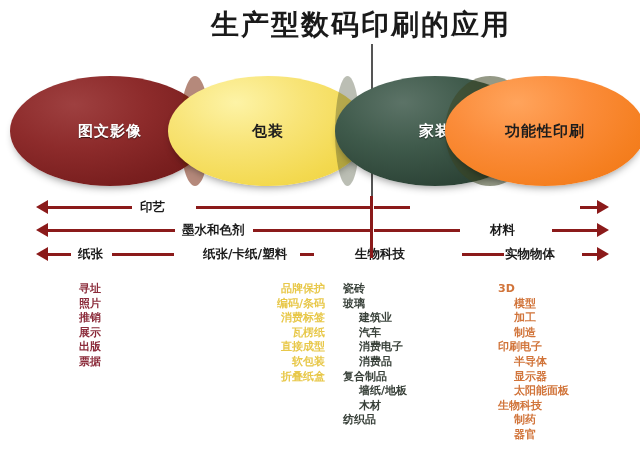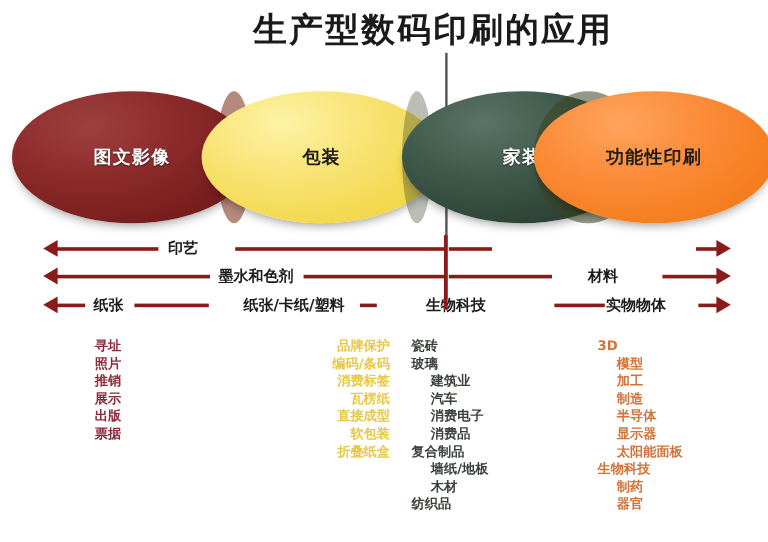--- a/index.html
+++ b/index.html
@@ -186,20 +186,21 @@
         <div class="item">复合制品</div>
         <div class="item ind">墙纸/地板</div>
         <div class="item ind">木材</div>
         <div class="item">纺织品</div>
       </div>
     <div class="col" id="c4">
         <div class="item">3D</div>
         <div class="item ind">模型</div>
         <div class="item ind">加工</div>
         <div class="item ind">制造</div>
+        <div class="item">印刷电子</div>
         <div class="item ind">半导体</div>
         <div class="item ind">显示器</div>
         <div class="item ind">太阳能面板</div>
         <div class="item">生物科技</div>
         <div class="item ind">制药</div>
         <div class="item ind">器官</div>
       </div>
   </div>
 
 </div>

